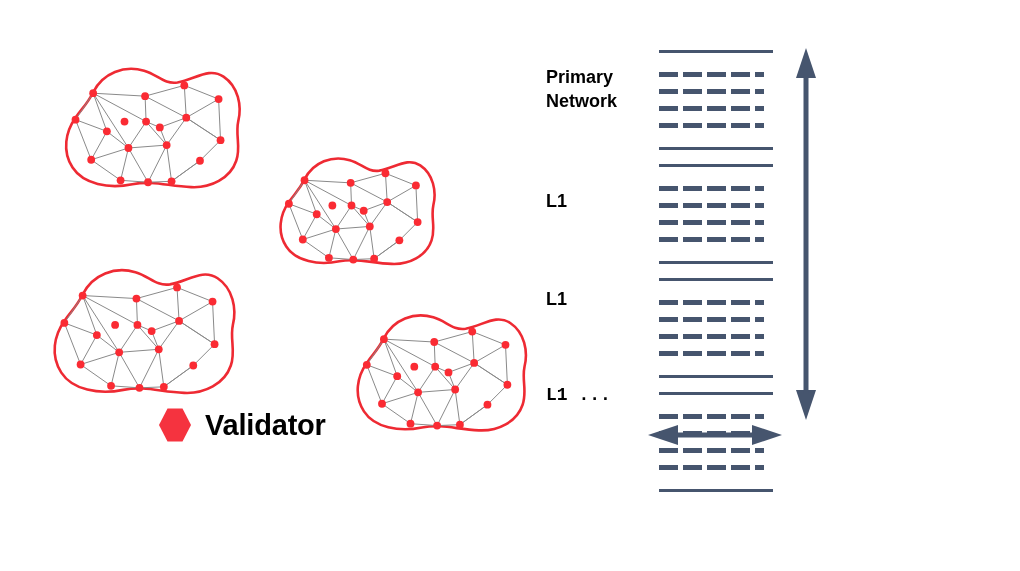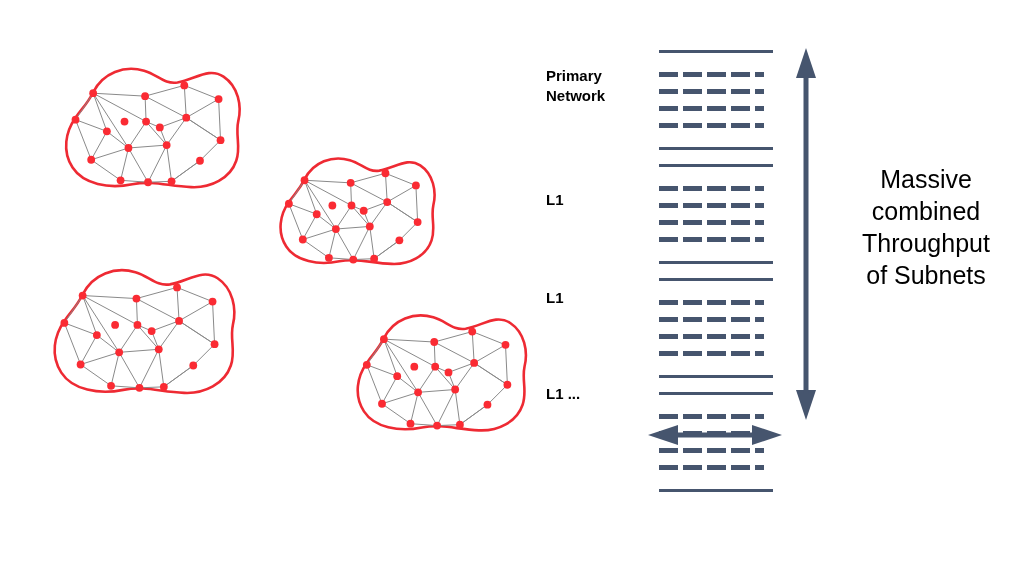--- a/index.html
+++ b/index.html
@@ -62,21 +62,21 @@
     flex: 0 0 auto;
   }
   .dash.full { width: 19px; margin-right: 5px; }
   .dash.part { width: 9px; }
   .gap { height: 13px; }
   .groupgap { height: 14px; }
 
   
   .tier-label {
     position: absolute;
-    font-size: 15px;
+    font-size: 18px;
     font-weight: bold;
     line-height: 1.32;
     text-align: left;
     white-space: pre-line;
   }
 
   
   #v-arrow { position: absolute; left: 795px; top: 48px; }
   #h-arrow { position: absolute; left: 648px; top: 424px; }
   #v-arrow svg, #h-arrow svg { display: block; }
@@ -353,20 +353,28 @@
           <ellipse cx="137" cy="62" rx="4.105263157894737" ry="4.105263157894737"></ellipse>
           <ellipse cx="135" cy="29" rx="4.105263157894737" ry="4.105263157894737"></ellipse>
           <ellipse cx="151" cy="106" rx="4.105263157894737" ry="4.105263157894737"></ellipse>
           <ellipse cx="170" cy="43" rx="4.105263157894737" ry="4.105263157894737"></ellipse>
           <ellipse cx="172" cy="85" rx="4.105263157894737" ry="4.105263157894737"></ellipse>
           <ellipse cx="96" cy="66" rx="4.105263157894737" ry="4.105263157894737"></ellipse>
         </g>
       </svg>
     </div>
 
+  <div id="legend">
+    <span class="hexwrap">
+      <svg width="34" height="36" viewBox="0 0 34 36" aria-hidden="true">
+        <polygon points="9.5,1.5 24.5,1.5 33,18 24.5,34.5 9.5,34.5 1,18" fill="#f5333f"></polygon>
+      </svg>
+    </span>
+    <span id="legend-label">Validator</span>
+  </div>
 
   <div id="blocks">
       <div class="group">
         <div class="rule"></div>
         <div class="gap"></div>
         <div class="dashrow">
           <span class="dash full"></span>
           <span class="dash full"></span>
           <span class="dash full"></span>
           <span class="dash full"></span>
@@ -501,35 +509,31 @@
         <div class="gap"></div>
         <div class="rule"></div>
       </div>
     </div>
 
   <div id="tier-labels">
       <div class="tier-label" style="left:546px;top:66px;">Primary
 Network</div>
       <div class="tier-label" style="left:546px;top:190px;">L1</div>
       <div class="tier-label" style="left:546px;top:288px;">L1</div>
-      <div class="tier-label" style="left:546px;top:384px;">L1 ...</div>
+      <div class="tier-label" style="left:546px;top:384px;font-family:Liberation Mono, monospace;">L1 ...</div>
     </div>
 
   <div id="v-arrow">
     <svg width="22" height="372" viewBox="0 0 22 372" aria-hidden="true">
       <polygon points="11,0 21,30 1,30" fill="#46556e"></polygon>
       <polygon points="11,372 21,342 1,342" fill="#46556e"></polygon>
       <rect x="8.5" y="26" width="5" height="320" fill="#46556e"></rect>
     </svg>
   </div>
 
-  <div id="throughput-caption">Massive
-combined
-Throughput
-of Subnets</div>
 
   <div id="h-arrow">
     <svg width="134" height="22" viewBox="0 0 134 22" aria-hidden="true">
       <polygon points="0,11 30,1 30,21" fill="#46556e"></polygon>
       <polygon points="134,11 104,1 104,21" fill="#46556e"></polygon>
       <rect x="26" y="8.5" width="82" height="5" fill="#46556e"></rect>
     </svg>
   </div>
 
 

